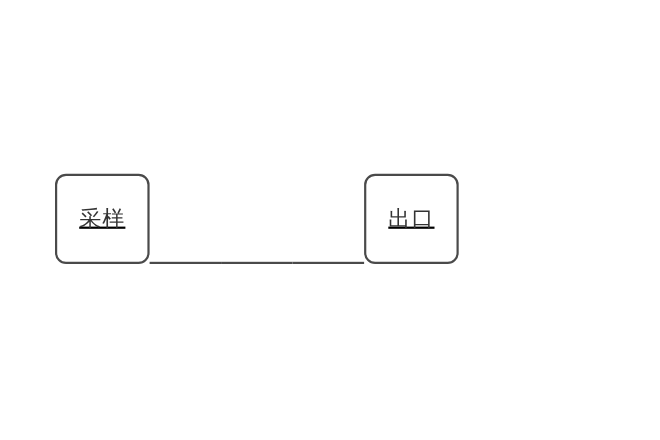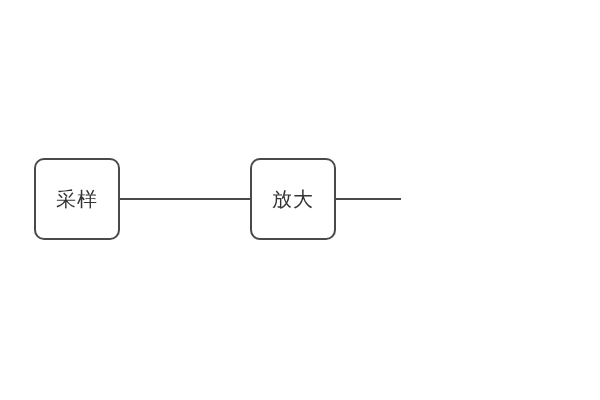--- a/index.html
+++ b/index.html
@@ -17,24 +17,25 @@
   .canvas {
     position: absolute;
     top: 0;
     left: 0;
     width: 600px;
     height: 400px;
     background: #ffffff;
   }
   .flow-row {
     position: absolute;
-    left: 34px;
+    left: 50px;
     top: 158px;
     display: flex;
-    align-items: center;
+    align-items: flex-end;
+    text-decoration: underline;
   }
   .flow-node {
     width: 86px;
     height: 82px;
     box-sizing: border-box;
     border: 2px solid #4a4a4a;
     border-radius: 10px;
     background: #ffffff;
     display: flex;
     align-items: center;
@@ -63,21 +64,21 @@
 
     <div class="flow-node">
       <span class="flow-node-label">采样</span>
     </div>
 
     <div class="flow-connector"></div>
 
 
     <div class="flow-connector"></div>
 
-    <div class="flow-node">
-      <span class="flow-node-label">放大</span>
-    </div>
 
     <div class="flow-connector"></div>
 
+    <div class="flow-node">
+      <span class="flow-node-label">出口</span>
+    </div>
 
   </div>
 </div>
 
 </body></html>

